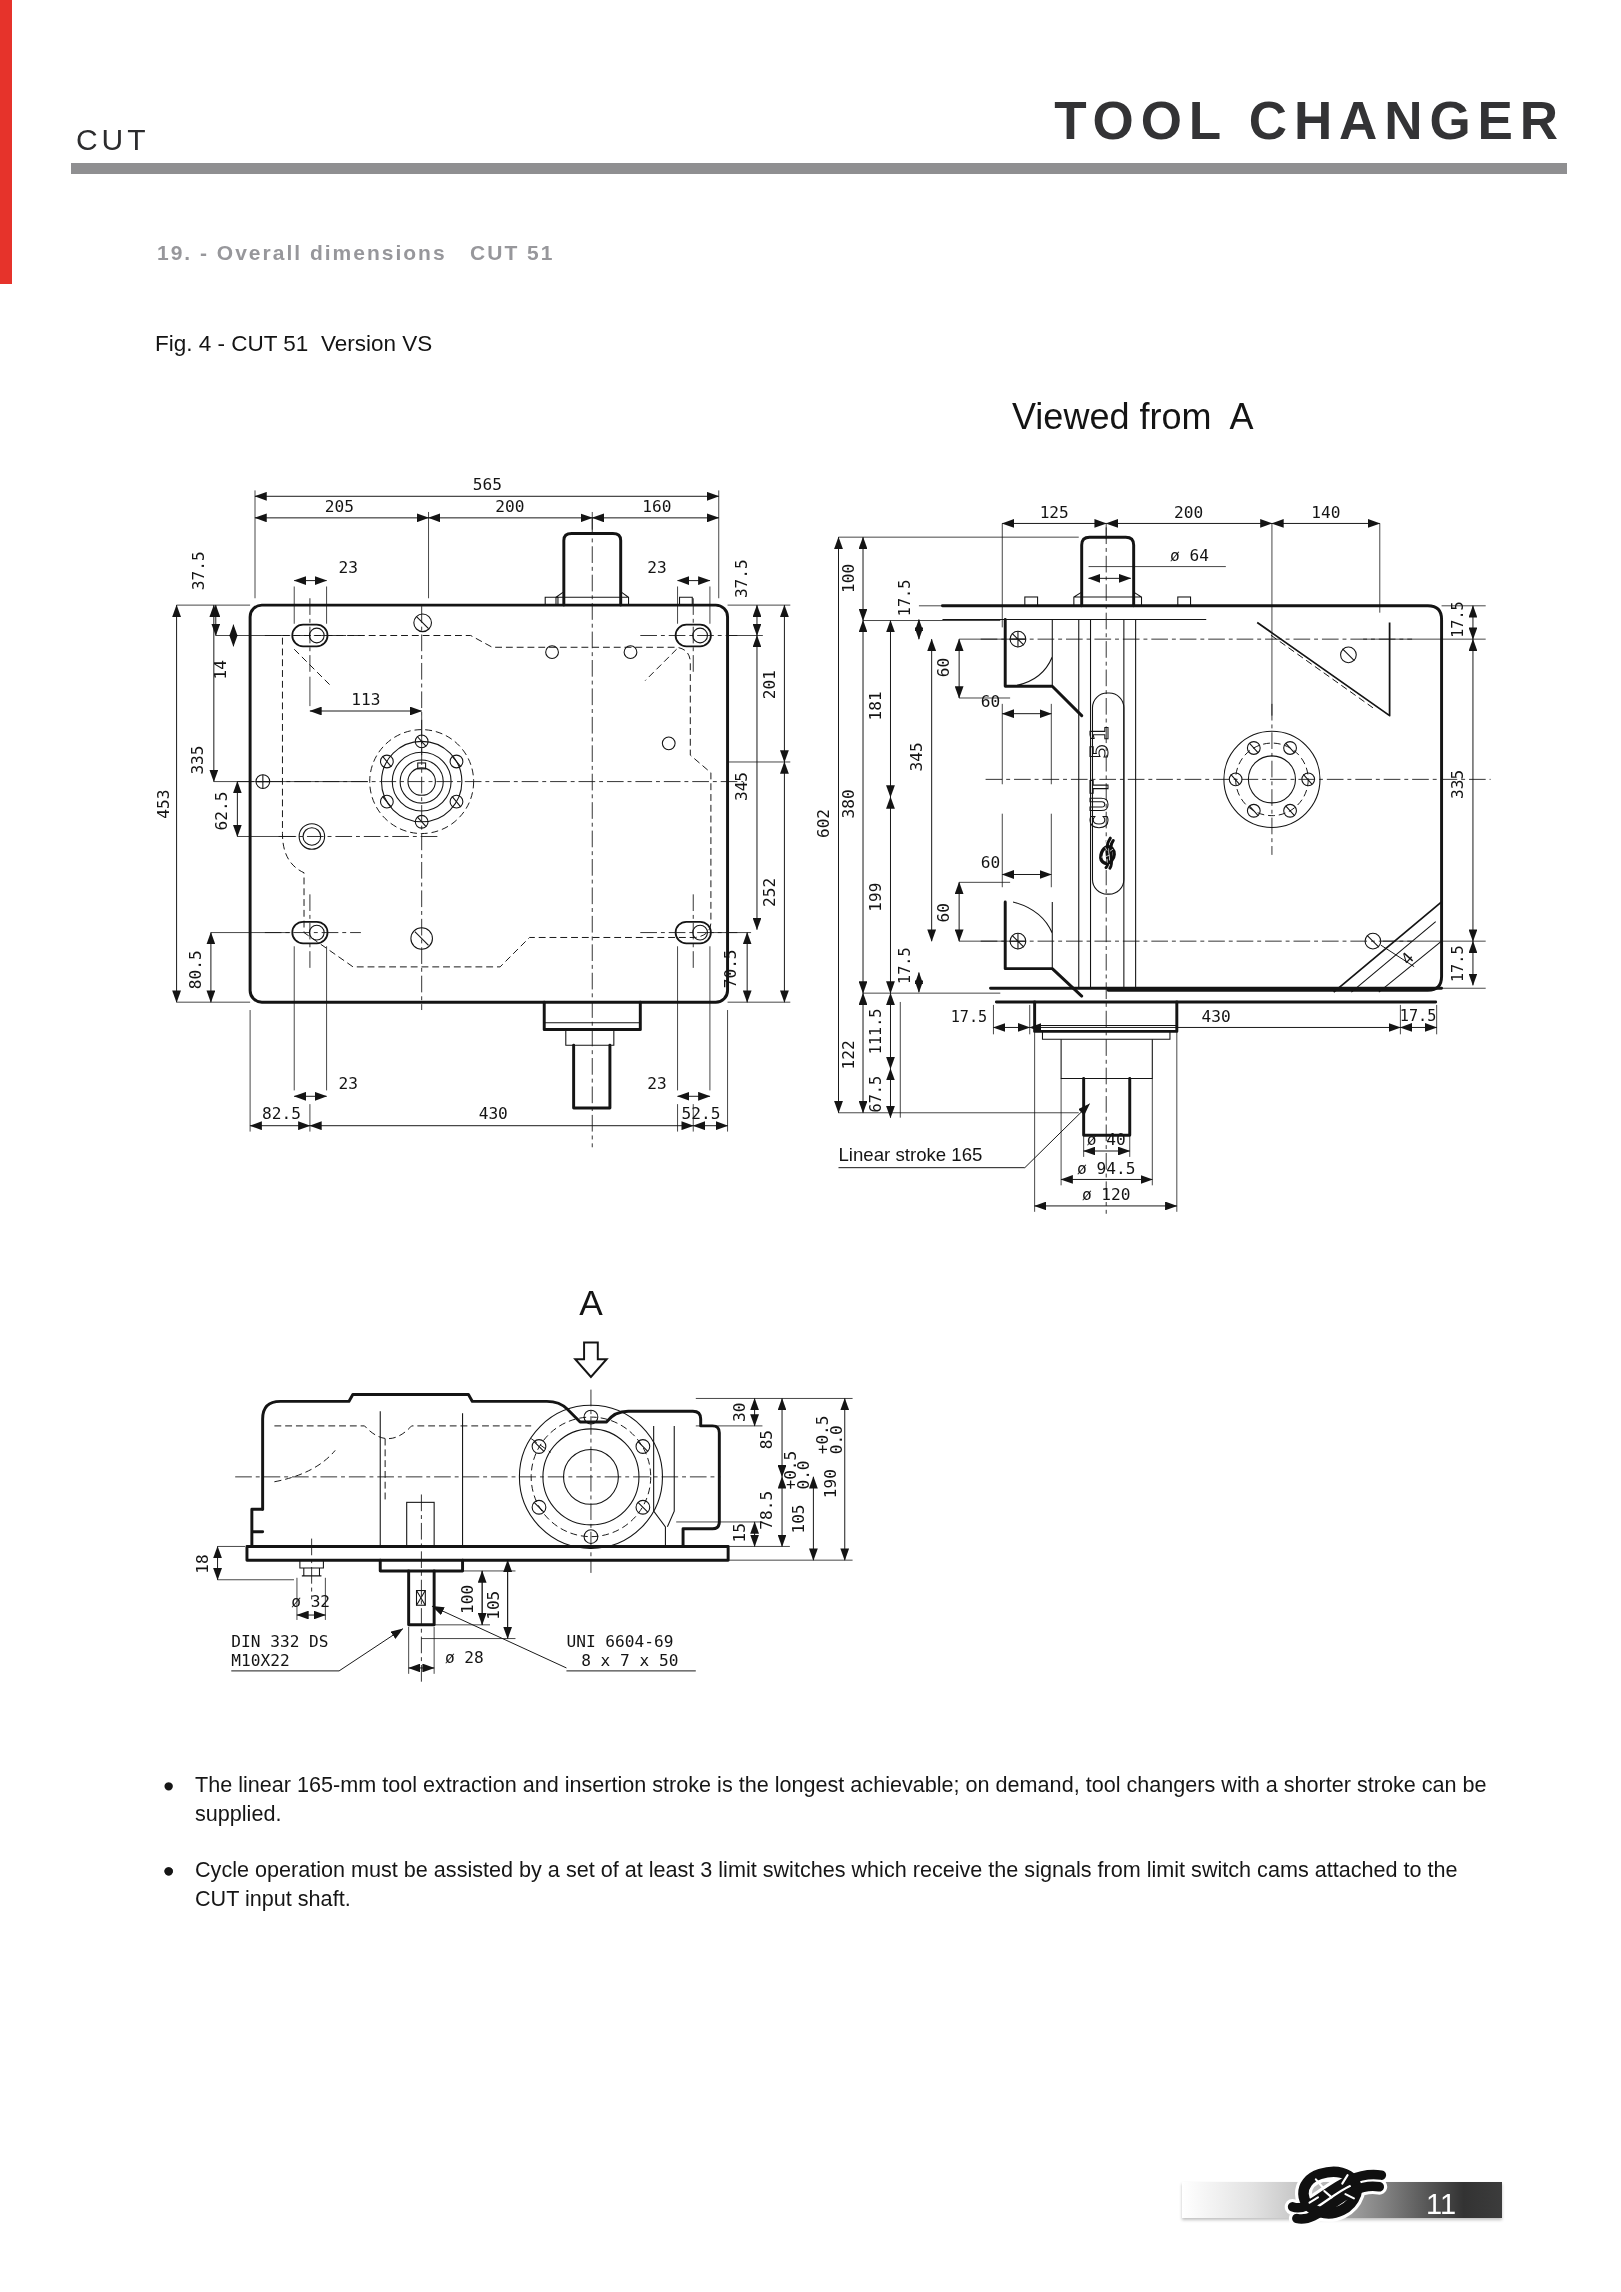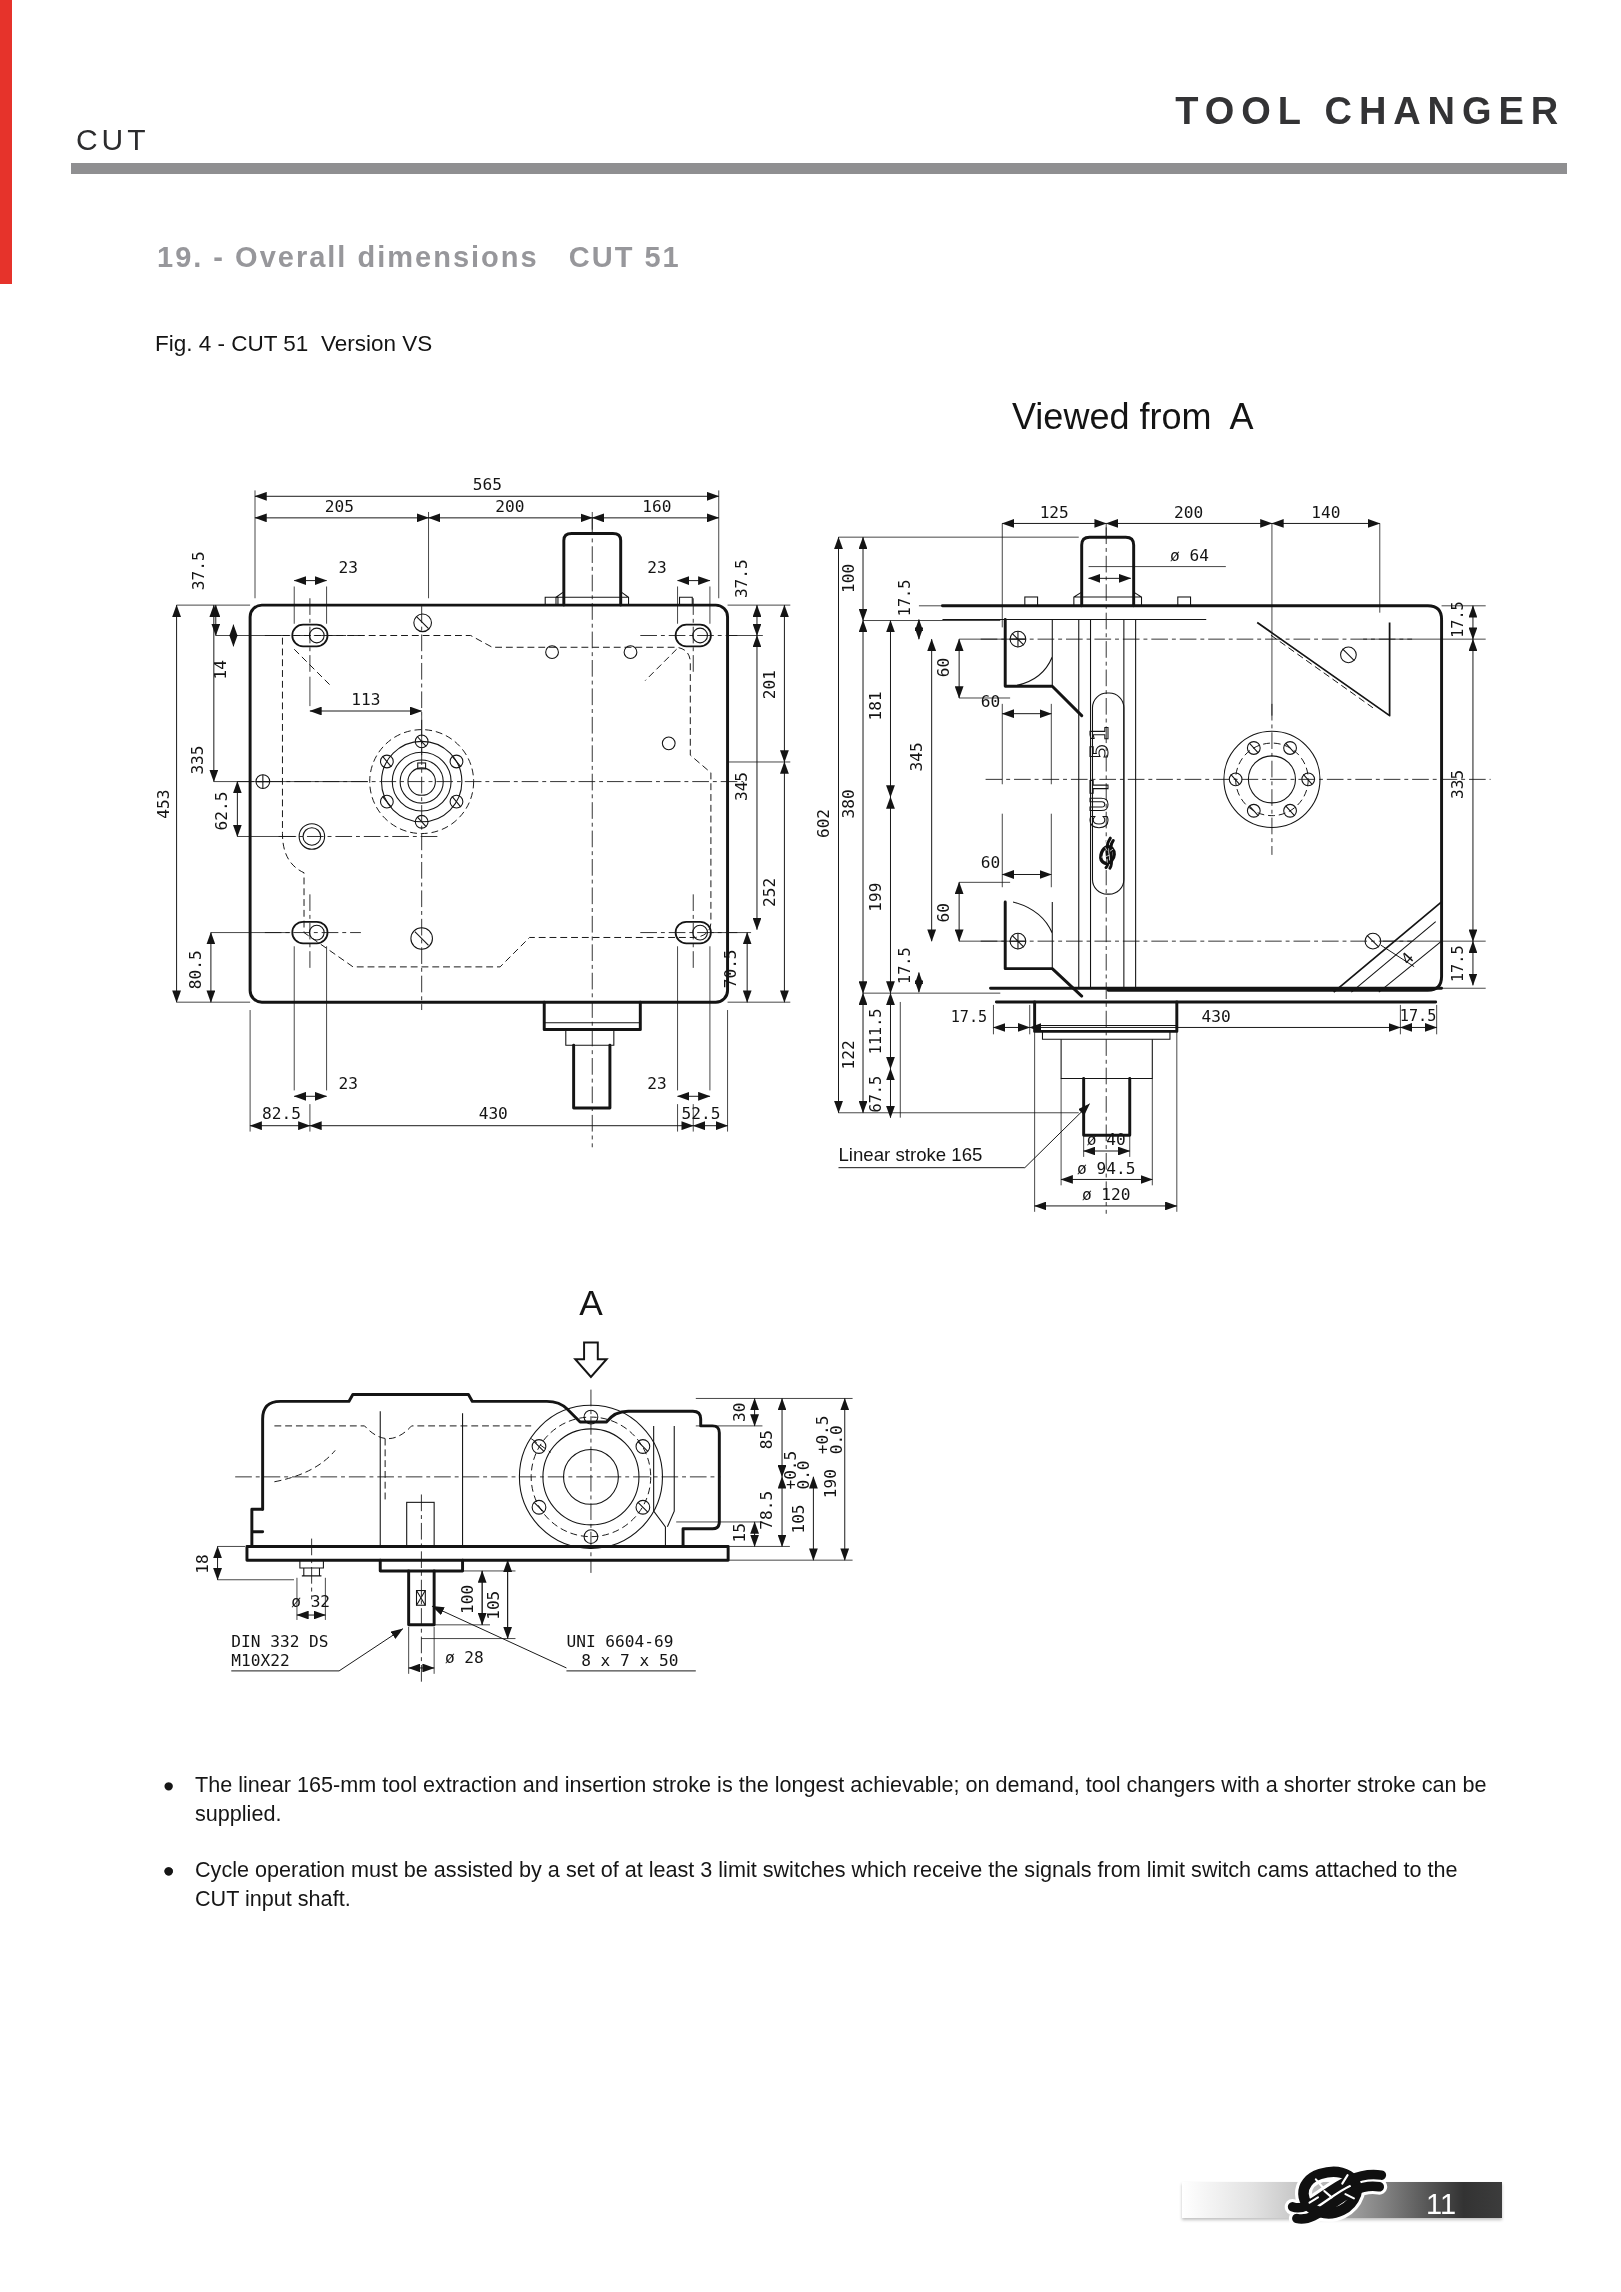--- a/index.html
+++ b/index.html
@@ -3,23 +3,23 @@
 <meta charset="utf-8">
 <style>
   html,body{margin:0;padding:0;background:#e9e9e9;}
   #page{position:relative;width:1621px;height:2293px;background:#ffffff;overflow:hidden;
         font-family:"Liberation Sans",sans-serif;color:#161616;}
   .abs{position:absolute;}
   
   #redbar{left:0;top:0;width:11.8px;height:284px;background:#e6332b;}
   #brand{left:76px;top:123px;font-size:30px;letter-spacing:3.9px;color:#2c2c2e;font-weight:400;}
   #rule{left:71px;top:163px;width:1496px;height:10.8px;background:#8f8f91;}
-  #big-title{left:804px;top:90px;width:761px;text-align:right;font-size:38px;font-weight:700;
+  #big-title{left:804px;top:90px;width:761px;text-align:right;font-size:53px;font-weight:700;
              letter-spacing:6.9px;color:#333335;}
-  #heading{left:157px;top:241px;font-size:29px;font-weight:700;letter-spacing:2px;color:#97979b;white-space:pre;}
+  #heading{left:157px;top:241px;font-size:21px;font-weight:700;letter-spacing:2px;color:#97979b;white-space:pre;}
   #figcap{left:155px;top:331px;font-size:22.5px;color:#141414;white-space:pre;}
   #viewlab{left:1012px;top:396px;font-size:36px;color:#141414;white-space:pre;}
   
   svg{position:absolute;overflow:visible;}
   .ol{fill:none;stroke:#141414;stroke-width:3;stroke-linejoin:round;stroke-linecap:round;}
   .md{fill:none;stroke:#141414;stroke-width:1.8;stroke-linejoin:round;}
   .tn{fill:none;stroke:#141414;stroke-width:1.1;}
   .dsh{fill:none;stroke:#141414;stroke-width:1;stroke-dasharray:7 4;}
   .cl{fill:none;stroke:#1a1a1a;stroke-width:.9;stroke-dasharray:17 4 4 4;}
   .dl{stroke:#141414;stroke-width:1;fill:none;}

